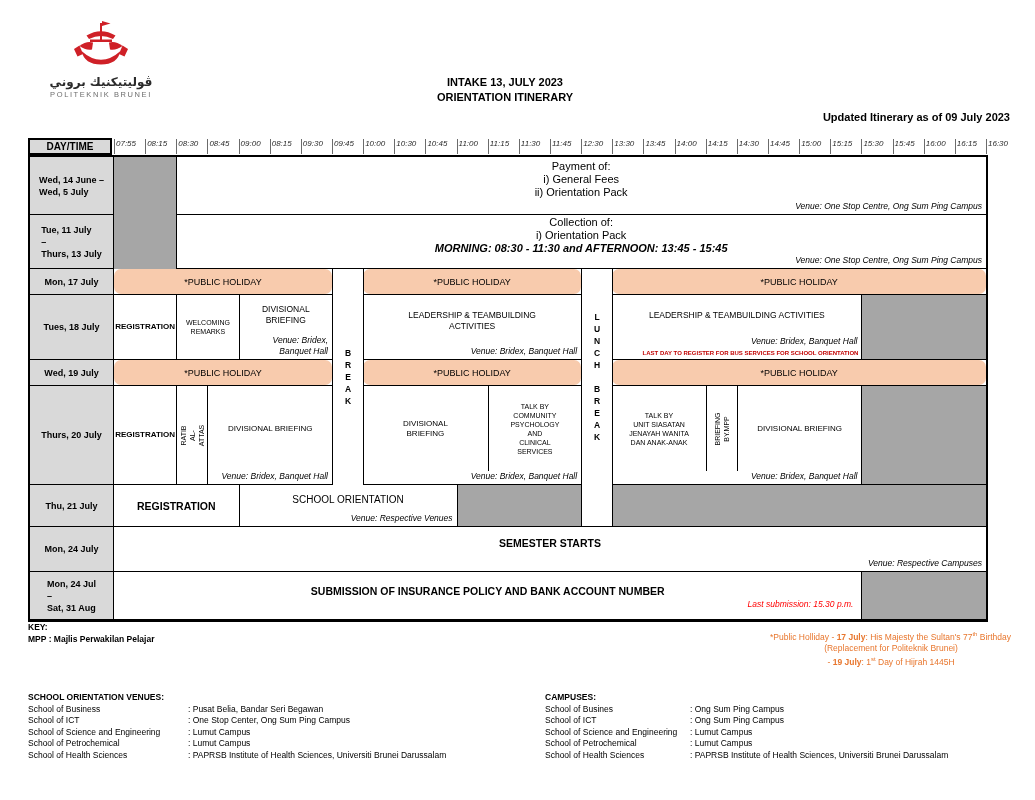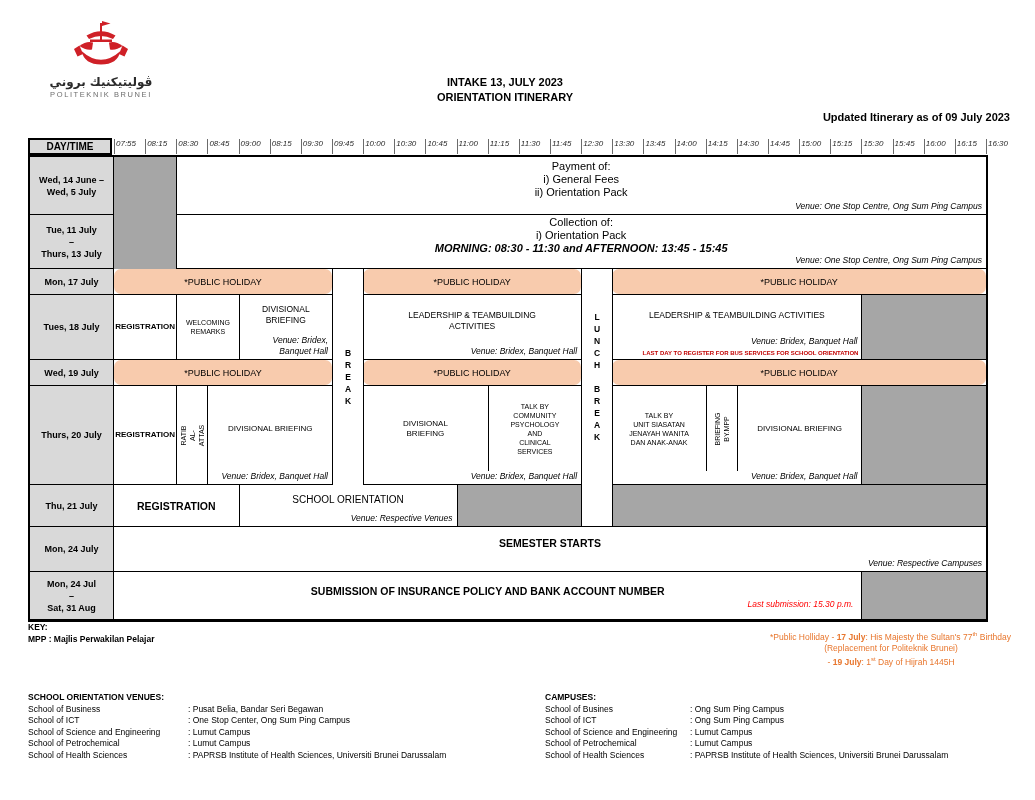--- a/index.html
+++ b/index.html
@@ -12,21 +12,21 @@
   .titles{position:absolute;left:305px;top:75px;width:400px;text-align:center;font-weight:bold;font-size:11px;line-height:15px;}
   .updated{position:absolute;right:25px;top:111px;font-weight:bold;font-size:11px;padding-left:44px;}
   
   .twrap{position:absolute;left:28px;top:138px;width:1000px;}
   .corner{position:absolute;left:0;top:0;width:84px;height:17px;background:#d9d9d9;border:2px solid #000;box-sizing:border-box;font-weight:bold;font-size:10px;text-align:center;line-height:13px;}
   .strip{position:absolute;left:86px;top:0;width:914px;height:17px;}
   .strip .tick{position:absolute;top:1px;height:15px;border-left:1px solid #6b6b6b;padding-left:1px;font-size:8px;font-style:italic;color:#2b2b2b;white-space:nowrap;}
   .tbody{position:absolute;left:0;top:17px;width:960px;border:2px solid #000;box-sizing:border-box;background:#fff;}
   .r{display:grid;grid-template-columns:84px repeat(28,1fr);position:relative;border-bottom:1px solid #000;box-sizing:border-box;}
   .r:last-child{border-bottom:none;}
-  .day{background:#d9d9d9;border-right:1px solid #000;display:flex;align-items:center;justify-content:center;text-align:center;font-weight:bold;font-size:9px;line-height:12px;white-space:pre-line;}
+  .day{background:#d9d9d9;border-right:1px solid #000;display:flex;align-items:center;justify-content:center;font-weight:bold;font-size:9px;line-height:12px;white-space:pre-line;}
   .c{position:relative;display:flex;flex-direction:column;box-sizing:border-box;}
   .bl{border-left:1px solid #000;}
   .gray{background:#a6a6a6;}
   .orange{background:#f8cbad;display:flex;align-items:center;justify-content:center;font-size:9px;border-radius:7px;}
   .main{flex:1;display:flex;flex-direction:column;align-items:center;justify-content:center;text-align:center;}
   .venue{font-size:8.5px;font-style:italic;text-align:right;padding:0 4px 2px 0;line-height:11px;}
   .split{flex:1;display:flex;}
   .sub{display:flex;align-items:center;justify-content:center;text-align:center;box-sizing:border-box;}
   .t95{font-size:11px;line-height:13px;}
   .t85{font-size:8.5px;line-height:11px;}

